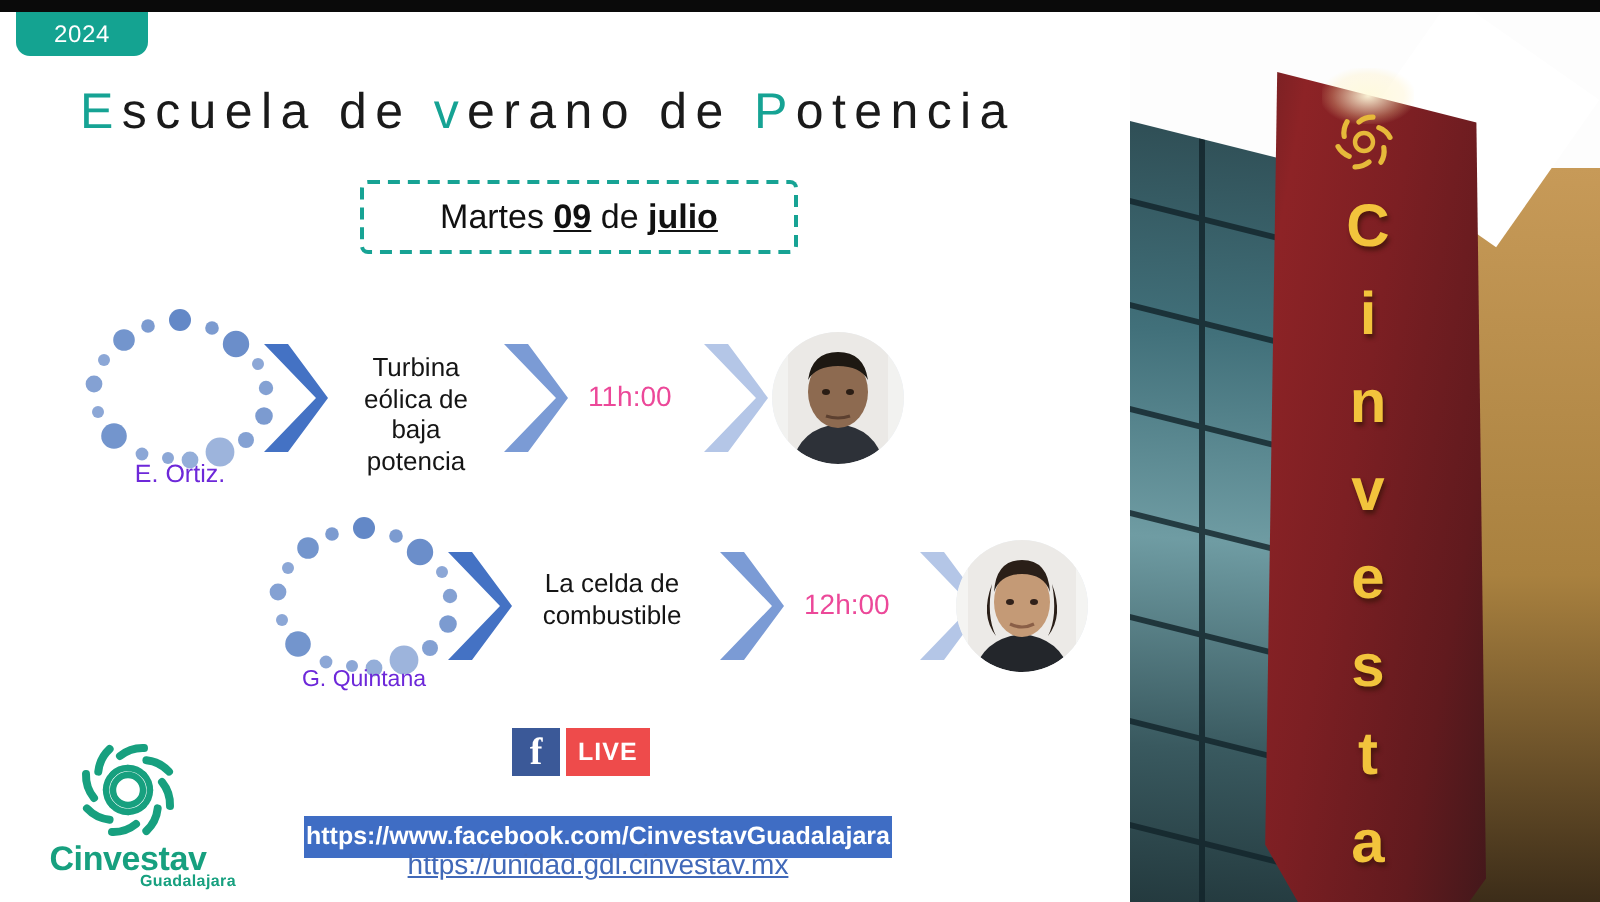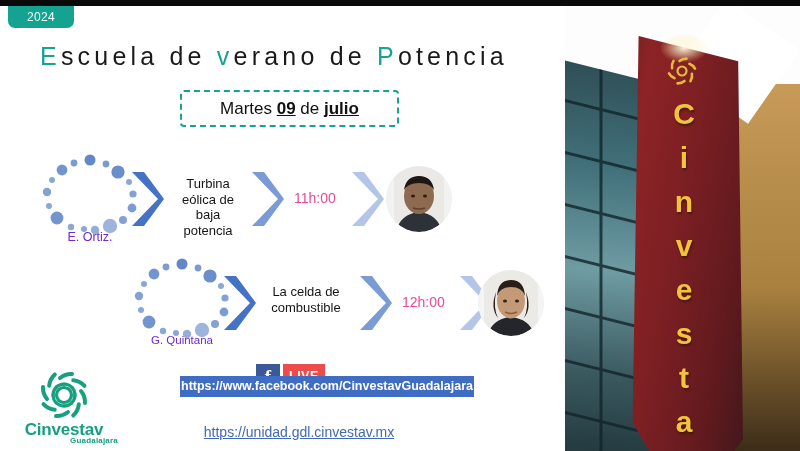--- a/index.html
+++ b/index.html
@@ -63,23 +63,23 @@
   }
 
   
   .fb-live{position:absolute;left:256px;top:364px;display:flex;align-items:center;}
   .fb-sq{width:24px;height:24px;background:#3b5998;display:flex;align-items:center;justify-content:center;}
   .fb-sq span{color:#fff;font-size:19px;font-weight:700;font-family:"Liberation Serif",serif;line-height:1;}
   .live-sq{margin-left:3px;height:24px;padding:0 6px;background:#ee4b4b;display:flex;align-items:center;}
   .live-sq span{color:#fff;font-size:12.5px;font-weight:700;letter-spacing:.5px;font-family:"Liberation Sans",sans-serif;text-align:center;}
 
   .fb-url{
-    position:absolute;left:152px;top:376px;width:294px;height:21px;
+    position:absolute;left:152px;top:408px;width:294px;height:21px;
     background:#3f6dc4;color:#ffffff;text-align:center;line-height:21px;
-    font-size:12.5px;font-weight:700;font-family:"Liberation Sans",sans-serif;margin-left:28px;
+    font-size:12.5px;font-weight:700;font-family:"Liberation Sans",sans-serif;
   }
   .site-url{
     position:absolute;left:152px;top:424px;width:294px;text-align:center;
     font-size:14px;color:#4169b8;text-decoration:underline;
     font-family:"Liberation Sans",sans-serif;
   }
 
   
   .logo{position:absolute;left:10px;top:370px;width:108px;height:78px;}
   .logo-name{

